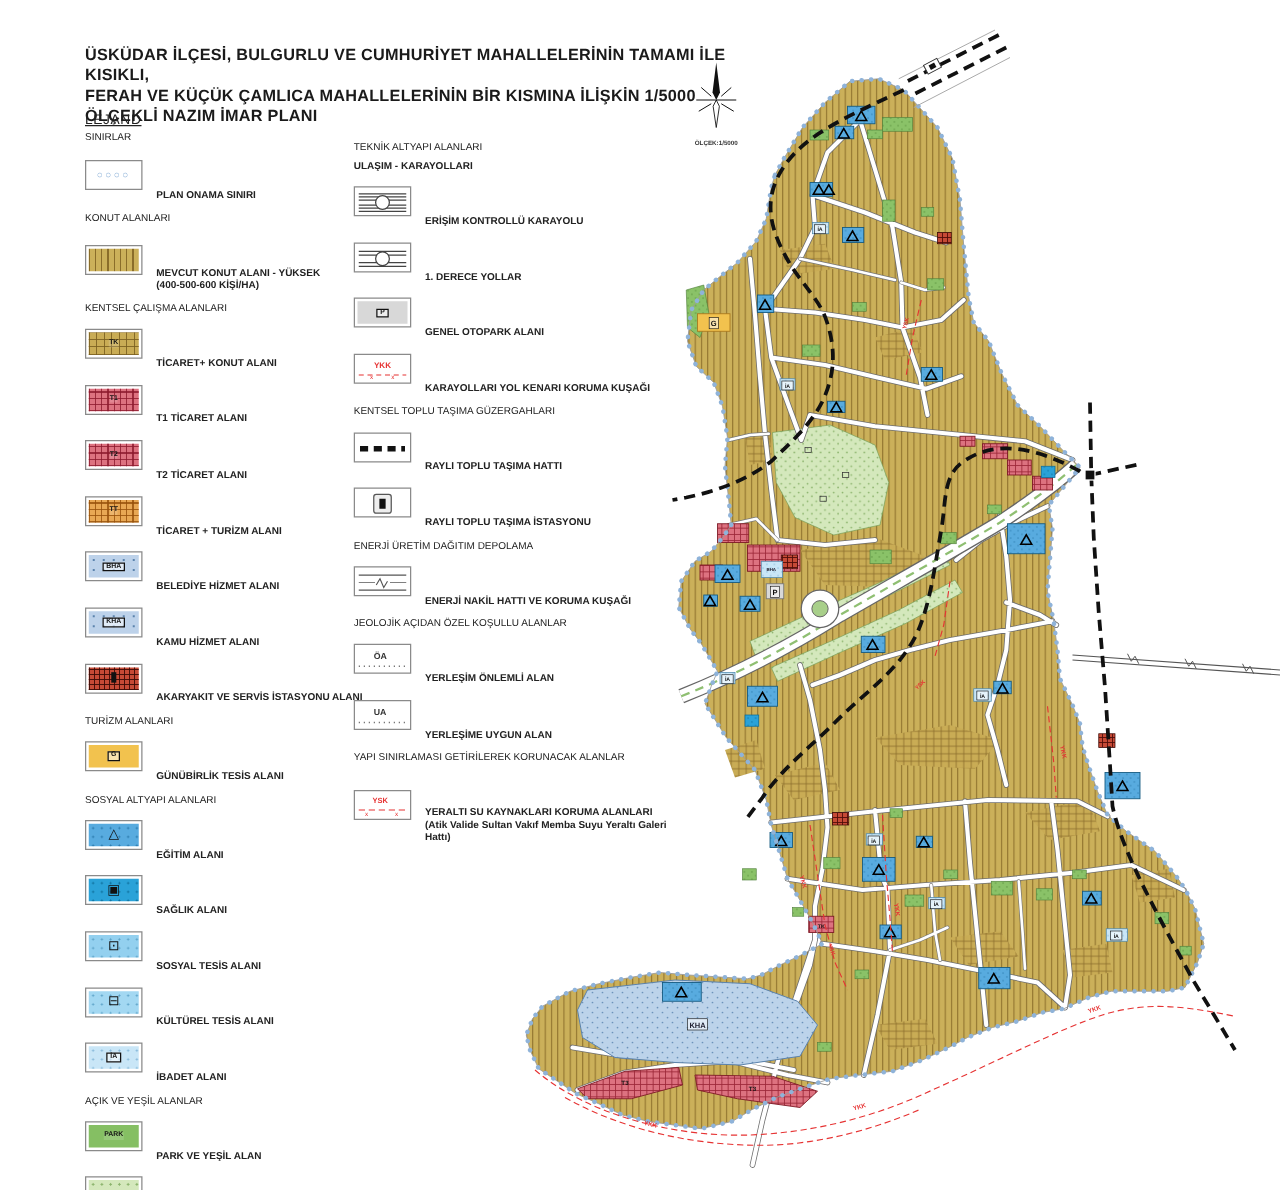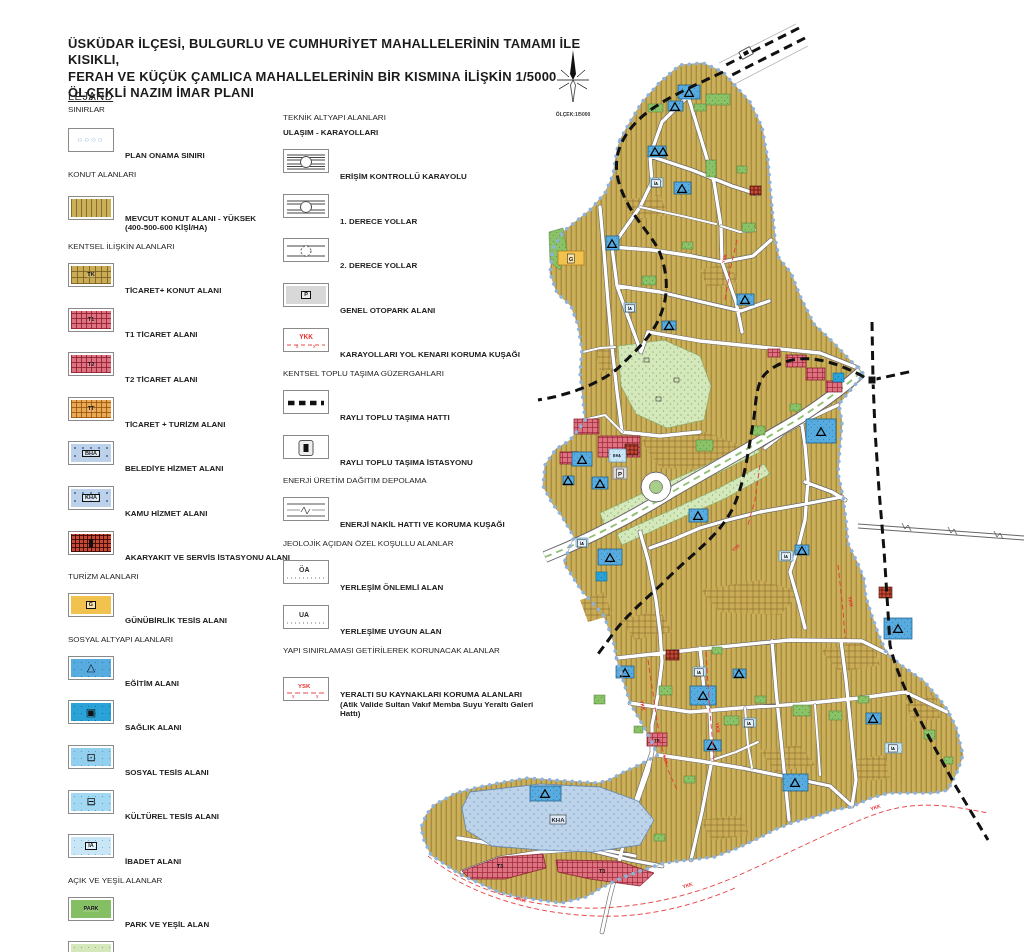--- a/index.html
+++ b/index.html
@@ -89,21 +89,21 @@
         </span>
         <div class="l-lab">PLAN ONAMA SINIRI</div>
       </div>
       <div class="l-sec">KONUT ALANLARI</div>
       <div class="l-row">
         <span class="sw">
           <span class="fill f-konut"></span>
         </span>
         <div class="l-lab">MEVCUT KONUT ALANI - YÜKSEK<div class="l2">(400-500-600 KİŞİ/HA)</div></div>
       </div>
-      <div class="l-sec">KENTSEL İLİŞKİN ALANLARI</div>
+      <div class="l-sec">KENTSEL ÇALIŞMA ALANLARI</div>
       <div class="l-row">
         <span class="sw">
           <span class="fill f-tk">
             <span class="sym">TK</span>
           </span>
         </span>
         <div class="l-lab">TİCARET+ KONUT ALANI</div>
       </div>
       <div class="l-row">
         <span class="sw">
@@ -244,31 +244,20 @@
       <div class="l-row">
         <span class="sw">
           <svg width="40" height="20" viewBox="0 0 40 20">
             <g stroke="#444" stroke-width="1" fill="none">
               <path d="M1,4H39M1,7H39M1,13H39M1,16H39"></path>
               <circle cx="20" cy="10" r="5.5" fill="#fff"></circle>
             </g>
           </svg>
         </span>
         <div class="l-lab">1. DERECE YOLLAR</div>
-      </div>
-      <div class="l-row">
-        <span class="sw">
-          <svg width="40" height="20" viewBox="0 0 40 20">
-            <g stroke="#444" stroke-width="1" fill="none">
-              <path d="M1,5H39M1,15H39"></path>
-              <circle cx="20" cy="10" r="5" fill="#fff" stroke-dasharray="2 2"></circle>
-            </g>
-          </svg>
-        </span>
-        <div class="l-lab">2. DERECE YOLLAR</div>
       </div>
       <div class="l-row">
         <span class="sw">
           <span class="fill f-otopark">
             <span class="sym boxed">P</span>
           </span>
         </span>
         <div class="l-lab">GENEL OTOPARK ALANI</div>
       </div>
       <div class="l-row">

